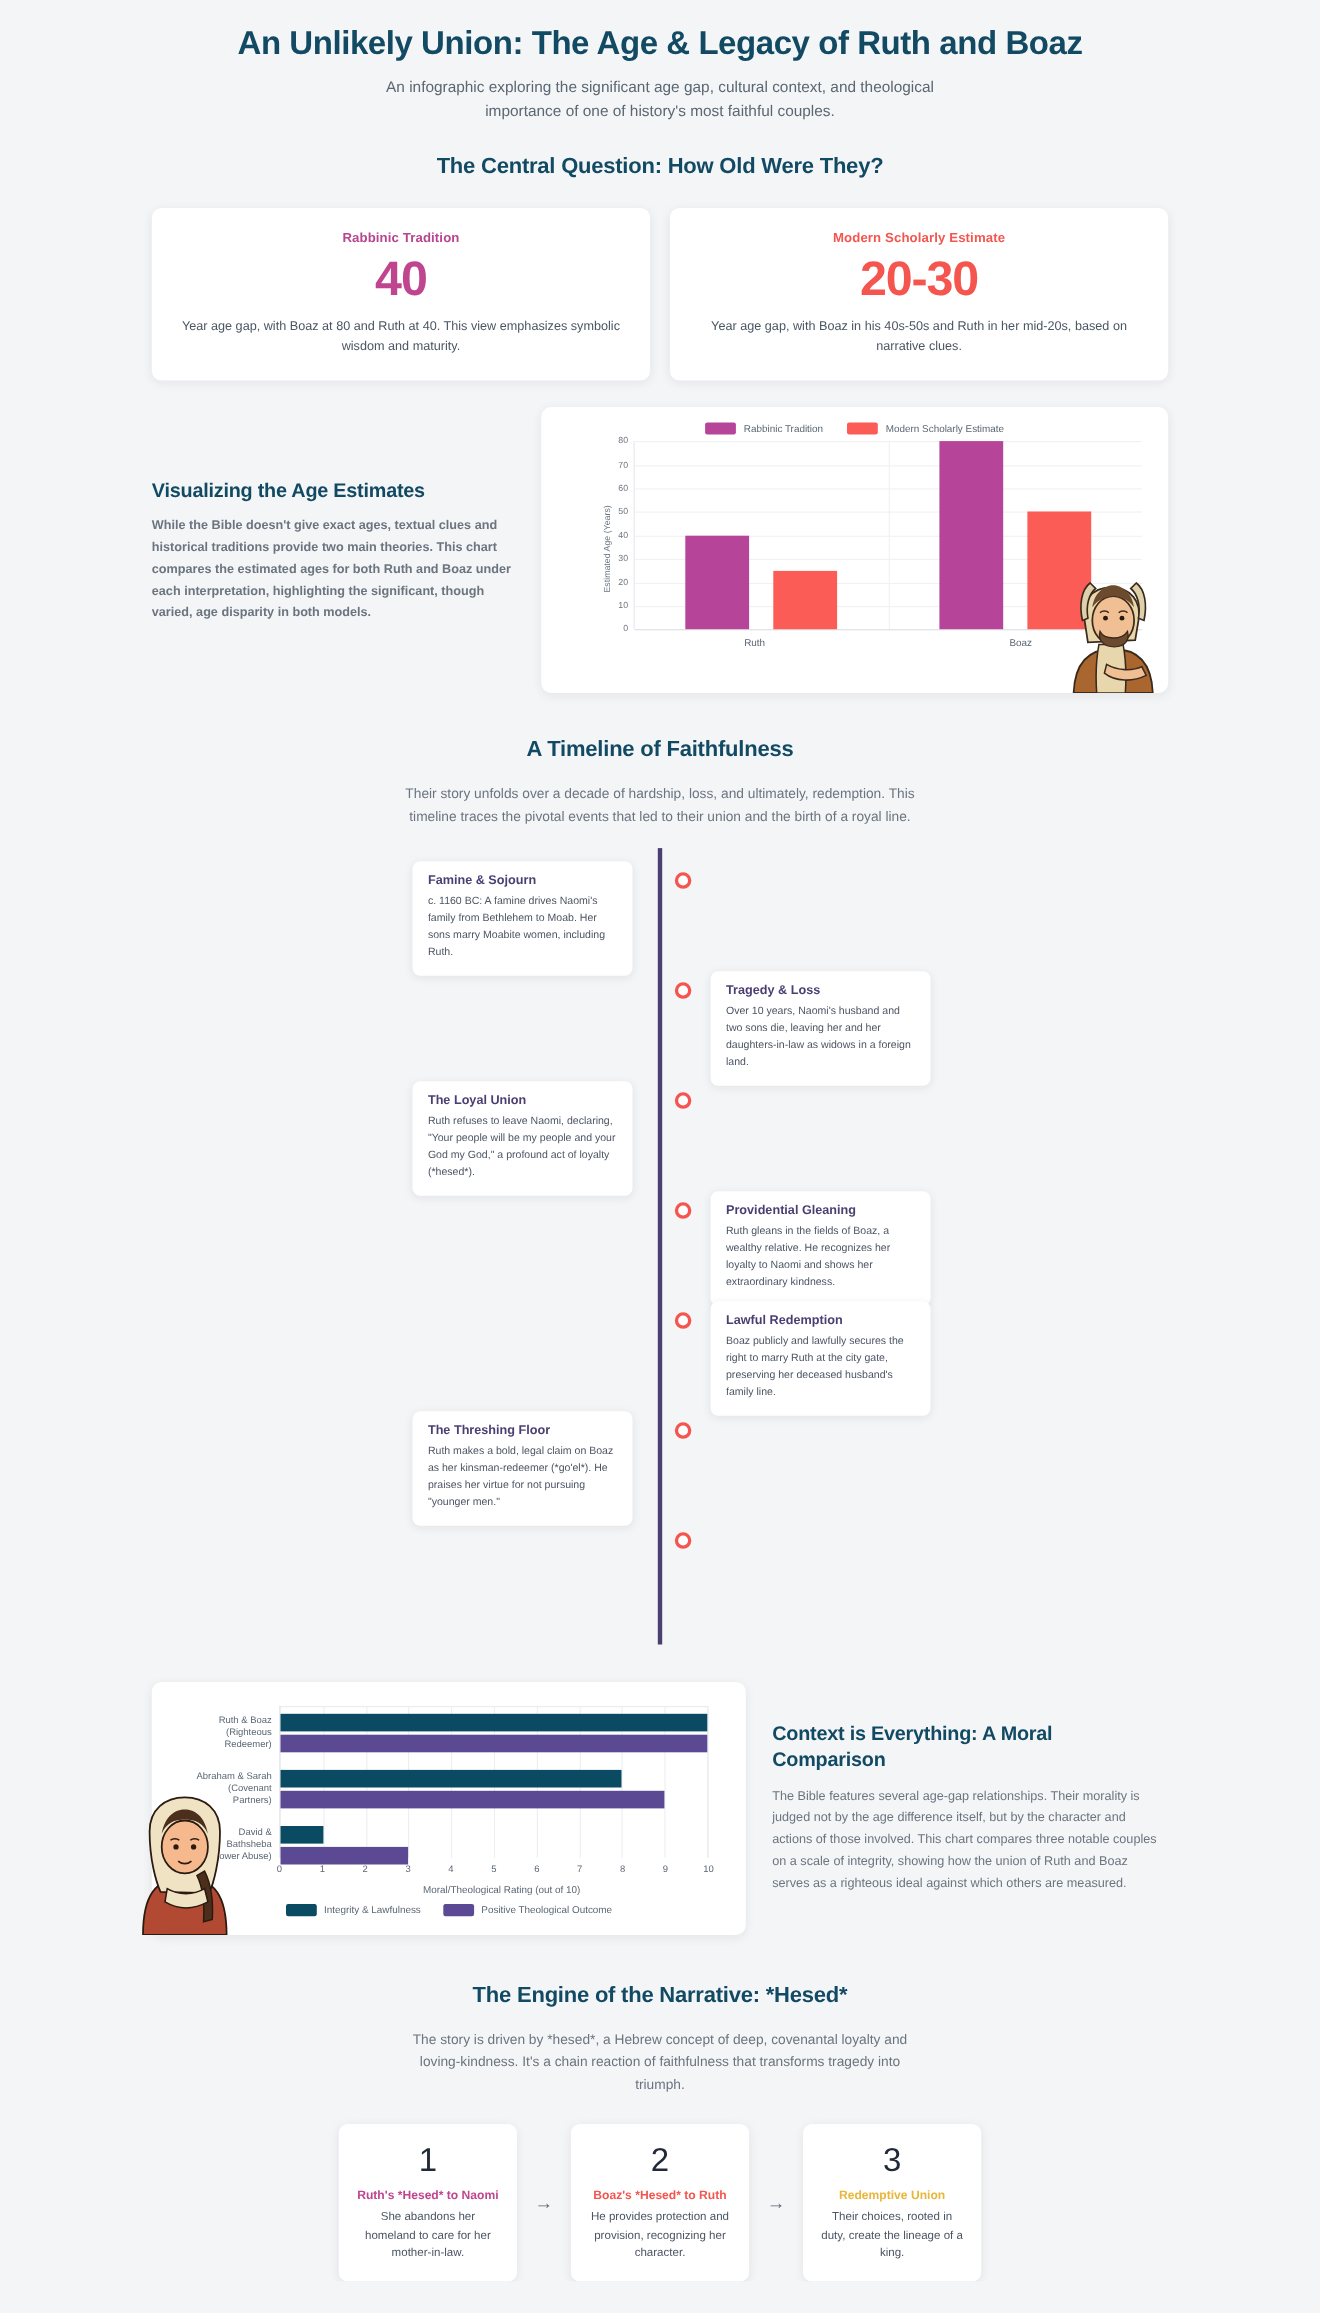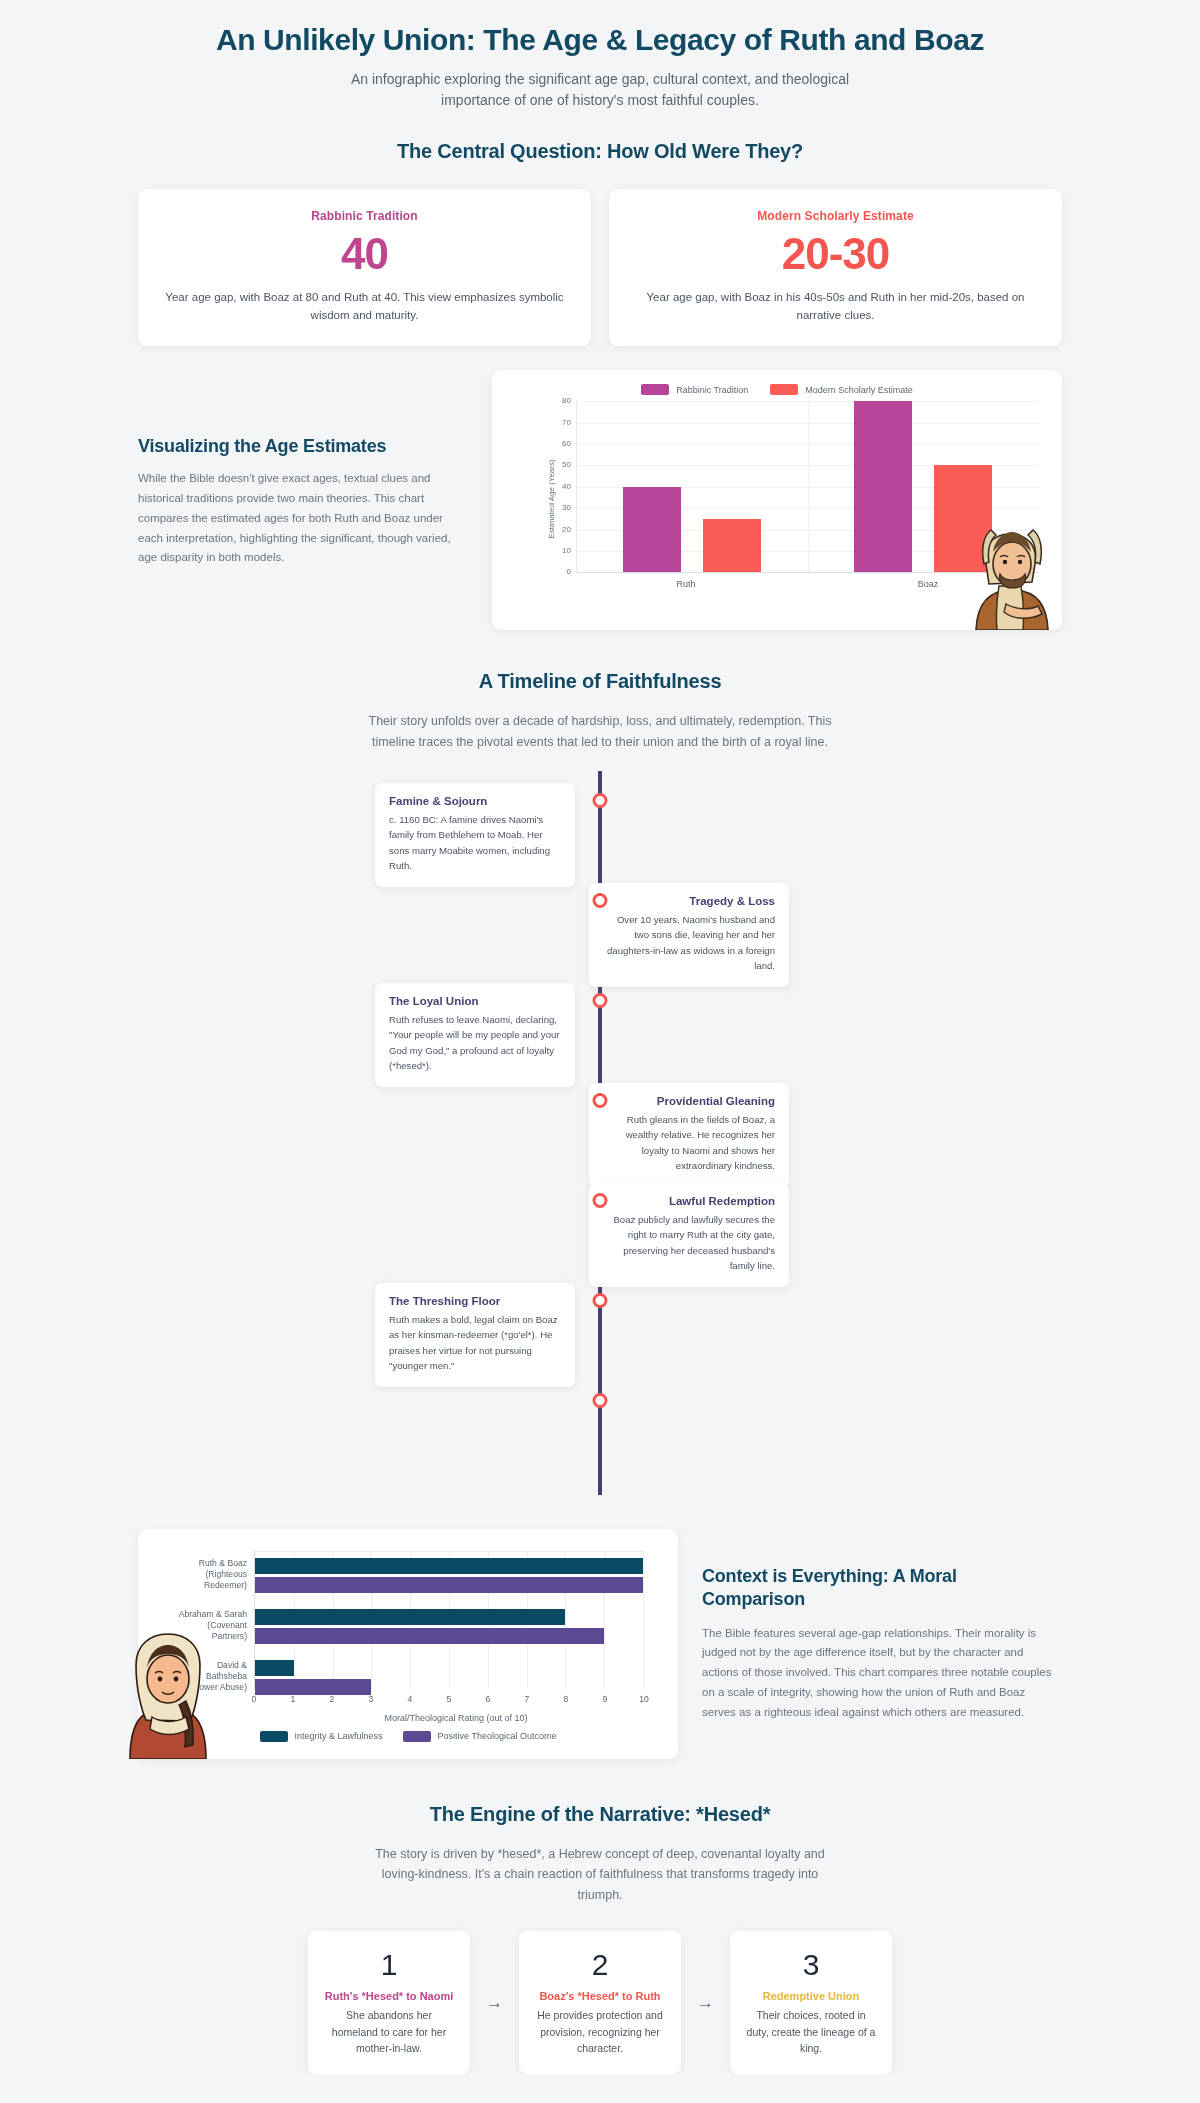--- a/index.html
+++ b/index.html
@@ -47,21 +47,21 @@
   .c-pink .card-label { color: #b8458f; }
   .c-pink .card-big { color: #c0458f; }
   .c-red .card-label, .c-red .card-big { color: #f4564f; }
 
   
   .viz-row { display: flex; align-items: center; padding: 24px 138px 0; gap: 24px; }
   .viz-left { width: 330px; flex: none; padding-top: 4px; }
   .viz-left h3 {
     font-size: 18px; font-weight: 800; color: #134a63; letter-spacing: -.2px;
   }
-  .viz-left p { margin-top: 12px; font-size: 11.5px; color: #6b7580; line-height: 1.72; }
+  .viz-left p { margin-top: 12px; font-size: 11.5px; color: #6b7580; line-height: 1.72; font-weight: bold; }
   .chart-card {
     flex: 1; background: #fff; border-radius: 9px; position: relative;
     box-shadow: 0 2px 10px rgba(16,24,40,.07);
     padding: 14px 14px 10px; overflow: hidden; height: 260px;
   }
   .legend { display: flex; justify-content: center; gap: 22px; margin-bottom: 6px; }
   .legend-item { display: flex; align-items: center; gap: 7px; font-size: 9px; color: #5b6773; }
   .sw { width: 28px; height: 11px; border-radius: 2px; }
 
   .vchart { position: relative; height: 195px; margin-left: 46px; margin-right: 10px; }
@@ -85,32 +85,32 @@
   .boaz-fig { position: absolute; right: 4px; bottom: 0; width: 92px; height: 108px; }
   .ruth-fig { position: absolute; left: -20px; bottom: 0; width: 100px; height: 130px; }
 
   
   .timeline-wrap { padding: 40px 0 0; }
   .timeline { position: relative; width: 1200px; padding: 30px 0 20px; }
   .tl-line {
     position: absolute; left: 600px; top: 18px; bottom: 8px;
     width: 4px; background: #4b3f72; transform: translateX(-2px);
   }
-  .tl-item { position: relative; height: 100px; }
+  .tl-item { position: relative; height: 100px; margin-left: 21px; }
   .tl-dot {
     position: absolute; left: 600px; top: 10px; width: 15px; height: 15px;
     border-radius: 50%; background: #fff; border: 3px solid #f4564f;
     transform: translateX(-50%); z-index: 2;
   }
   .tl-card {
     position: absolute; top: 0; width: 200px; background: #fff; border-radius: 7px;
     box-shadow: 0 2px 9px rgba(16,24,40,.08); padding: 12px 14px 13px;
   }
   .tl-left .tl-card { right: 625px; }
-  .tl-right .tl-card { left: 589px; text-align: right; }
+  .tl-right .tl-card { left: 625px; }
   .tl-card h4 { font-size: 11.5px; font-weight: 700; color: #4b3f72; margin-bottom: 5px; }
   .tl-card p { font-size: 9.6px; color: #4b5563; line-height: 1.62; }
 
   
   .moral-row { display: flex; align-items: center; padding: 26px 138px 0; gap: 24px; }
   .moral-card {
     width: 540px; flex: none; background: #fff; border-radius: 9px; position: relative;
     box-shadow: 0 2px 10px rgba(16,24,40,.07); padding: 22px 20px 0; height: 230px; overflow: visible;
   }
   .hchart { position: relative; margin-left: 96px; margin-right: 14px; height: 160px; }

